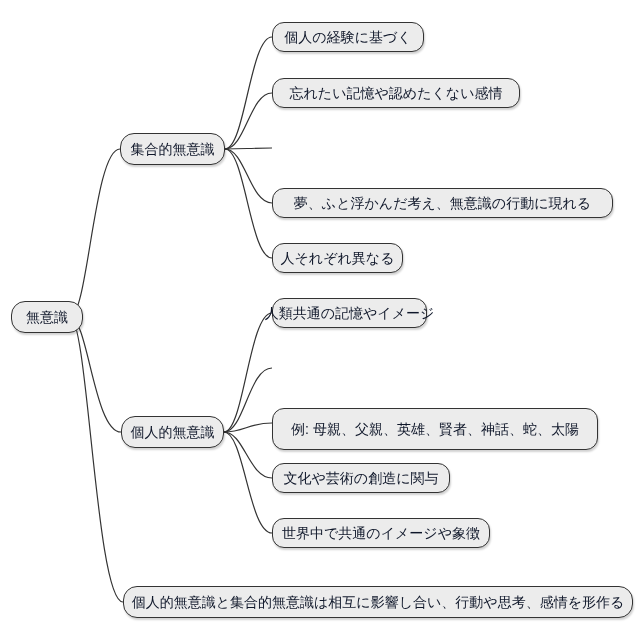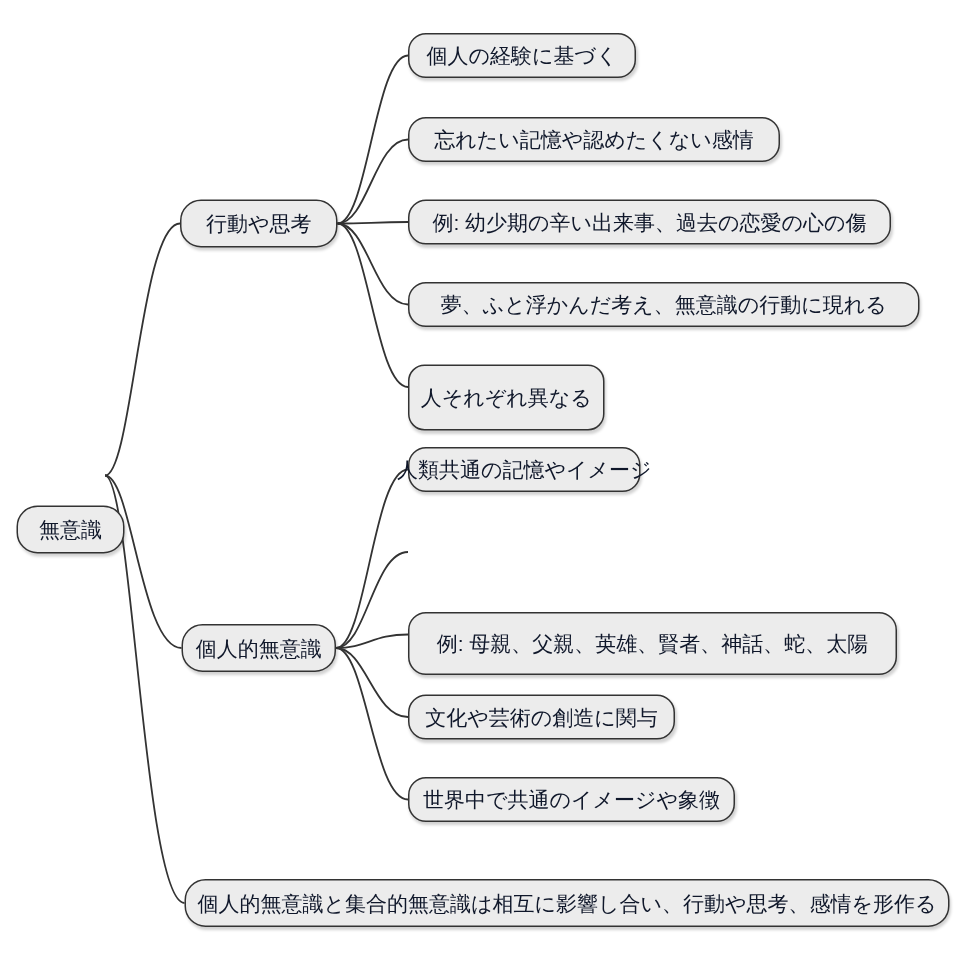--- a/index.html
+++ b/index.html
@@ -60,29 +60,28 @@
     <path d="M225,149 C245,149 250,203 272,203"></path>
     <path d="M225,149 C245,149 250,258 272,258"></path>
 
     <path d="M224,432 C244,432 249,313 272,313"></path>
     <path d="M224,432 C244,432 249,368 272,368"></path>
     <path d="M224,432 C244,432 249,423 272,423"></path>
     <path d="M224,432 C244,432 249,478 272,478"></path>
     <path d="M224,432 C244,432 249,533 272,533"></path>
   </svg>
 
-  <div class="node level-0" style="left:11px; top:301px; width:72px; height:32px;margin-top:36px;">無意識</div>
+  <div class="node level-0" style="left:11px; top:301px; width:72px; height:32px;">無意識</div>
 
-  <div class="node level-1" style="left:120px; top:133px; width:105px; height:32px;">行動や思考</div>
+  <div class="node level-1" style="left:120px; top:133px; width:105px; height:32px;">集合的無意識</div>
 
   <div class="node level-2" style="left:272px; top:22px;  width:152px; height:30px;">個人の経験に基づく</div>
   <div class="node level-2" style="left:272px; top:78px;  width:248px; height:30px;">忘れたい記憶や認めたくない感情</div>
-  <div class="node level-2" style="left:272px; top:133px; width:322px; height:30px;">例: 幼少期の辛い出来事、過去の恋愛の心の傷</div>
   <div class="node level-2" style="left:272px; top:188px; width:341px; height:30px;">夢、ふと浮かんだ考え、無意識の行動に現れる</div>
-  <div class="node level-2" style="left:272px; top:243px; width:131px; height:44px;border-radius:11px;">人それぞれ異なる</div>
+  <div class="node level-2" style="left:272px; top:243px; width:131px; height:30px;">人それぞれ異なる</div>
 
   <div class="node level-1" style="left:121px; top:416px; width:103px; height:32px;">個人的無意識</div>
 
   <div class="node level-2" style="left:272px; top:298px; width:155px; height:30px;">人類共通の記憶やイメージ</div>
   <div class="node level-2" style="left:272px; top:408px; width:326px; height:42px;">例: 母親、父親、英雄、賢者、神話、蛇、太陽</div>
   <div class="node level-2" style="left:272px; top:463px; width:178px; height:30px;">文化や芸術の創造に関与</div>
   <div class="node level-2" style="left:272px; top:518px; width:218px; height:30px;">世界中で共通のイメージや象徴</div>
 
   <div class="node level-1" style="left:123px; top:586px; width:510px; height:32px;">個人的無意識と集合的無意識は相互に影響し合い、行動や思考、感情を形作る</div>
 

